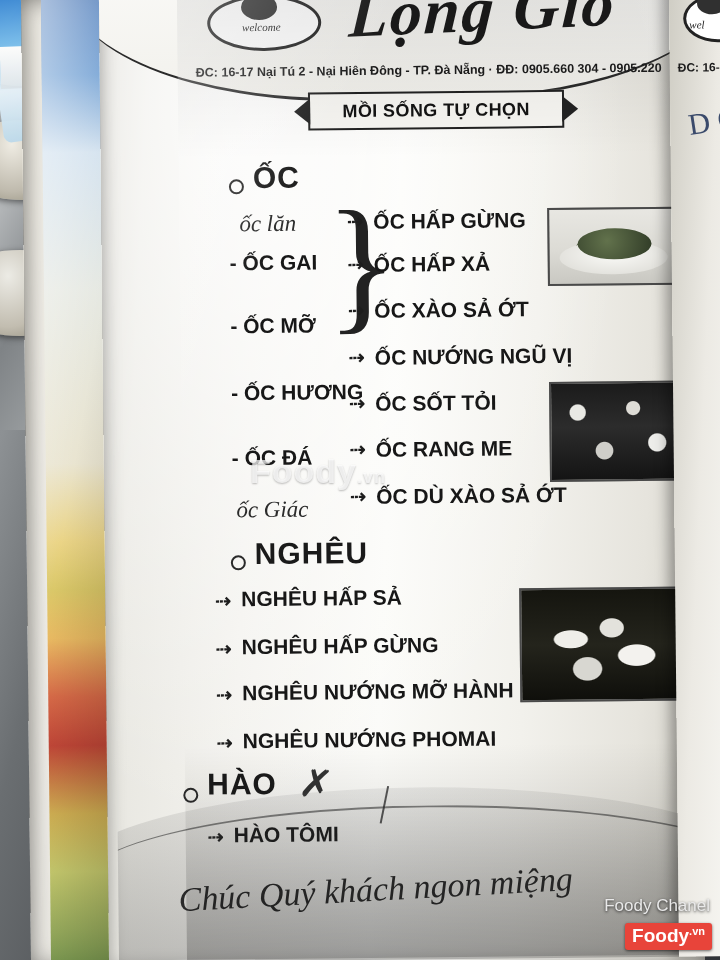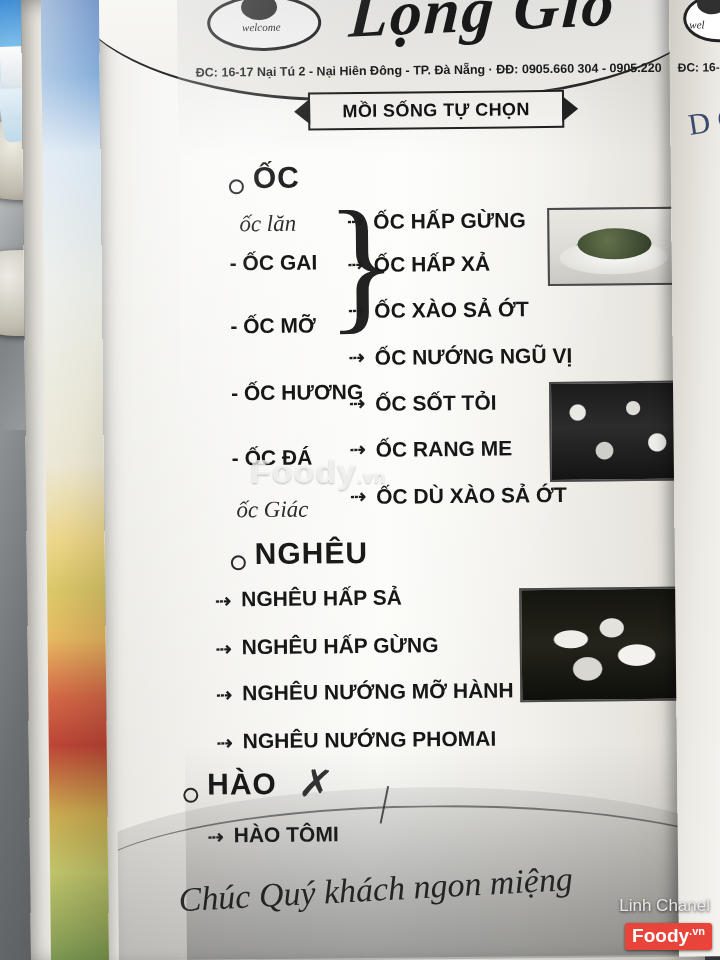--- a/index.html
+++ b/index.html
@@ -301,17 +301,17 @@
       <div class="rm-head"></div>
       <div class="rm-wel">wel</div>
       <div class="rm-addr">ĐC: 16-17 N</div>
       <div class="rm-hand">D G</div>
     </div>
   </div>
 
   <div class="wm-center">
     <span>Foody</span><span class="dom">.vn</span>
   </div>
-  <div class="credit">Linh Chanel</div>
+  <div class="credit">Foody Chanel</div>
   <div class="foody-badge">
     <span>Foody</span><span class="vn">.vn</span>
   </div>
 </div>
 
 </body></html>

